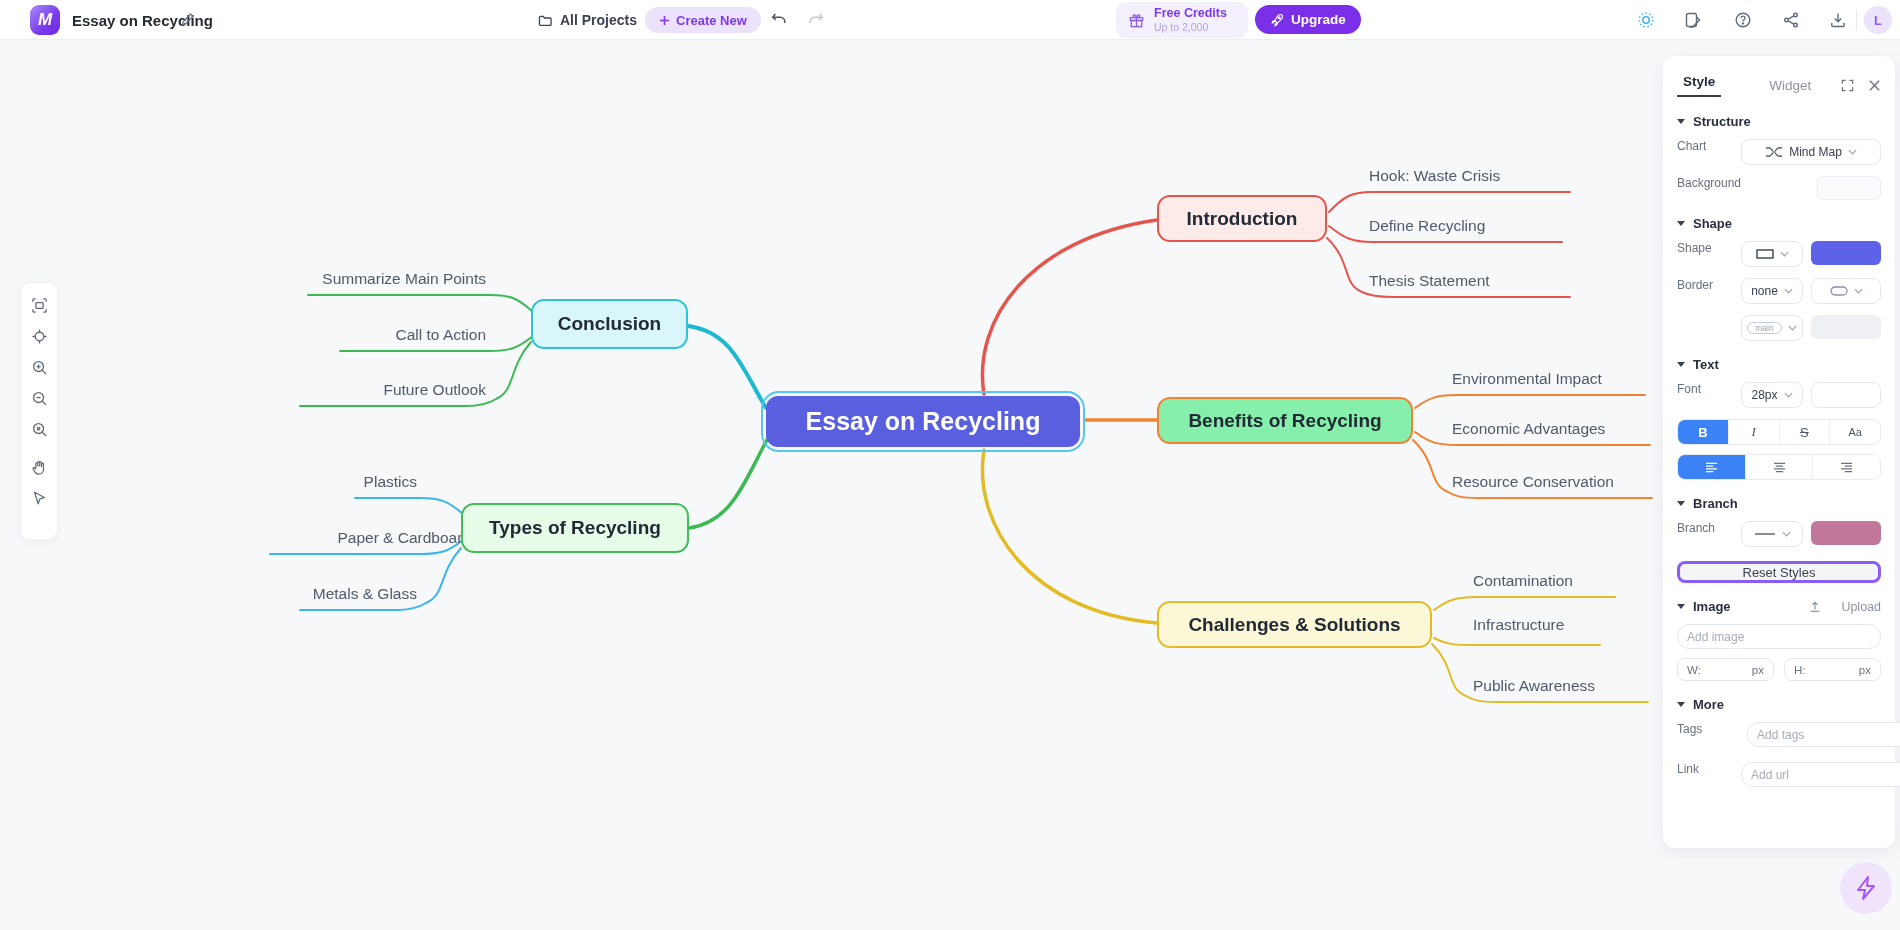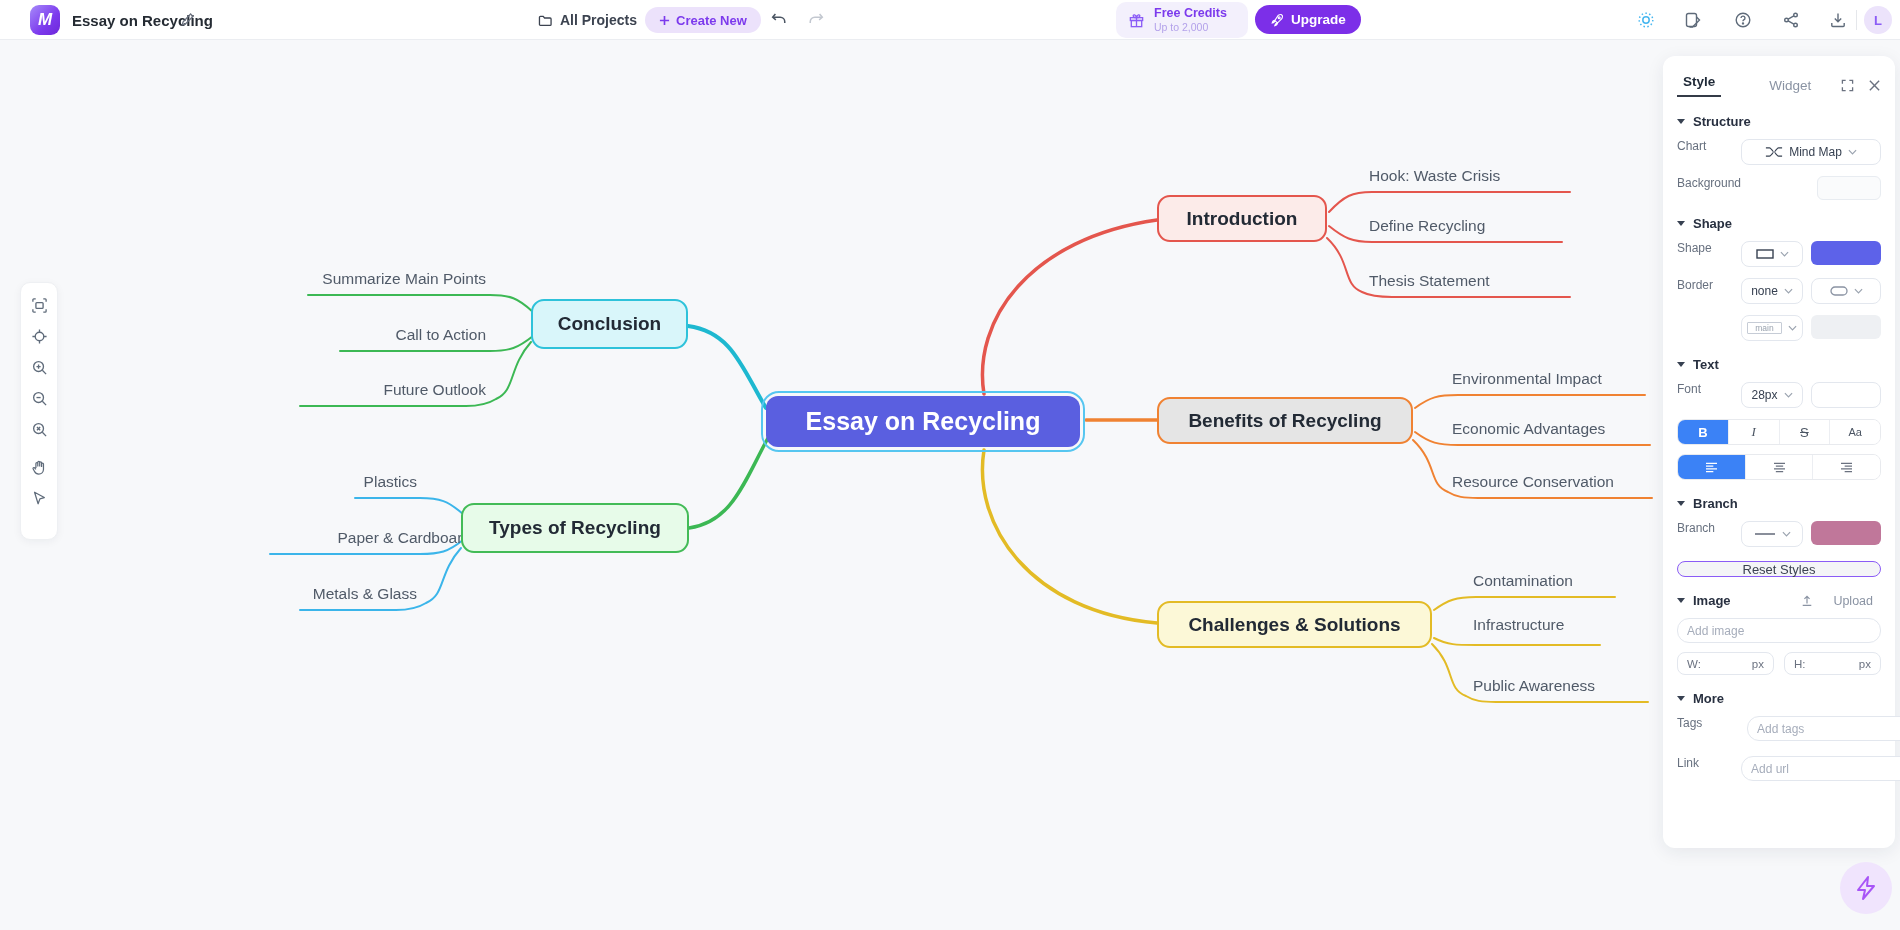--- a/index.html
+++ b/index.html
@@ -60,37 +60,37 @@
   
   .panel { position:absolute; left:1663px; top:56px; width:232px; height:792px; background:#ffffff;
            border-radius:12px; box-shadow:0 4px 18px rgba(25,35,60,.08); z-index:25; font-size:12px; }
   .panel-inner { position:relative; padding:16px 14px 0 14px; }
   .tabs { display:flex; align-items:center; height:26px; }
   .tab { font-size:13.5px; color:#8a93a3; padding:0 6px; }
   .tab.active { color:#1f2937; font-weight:700; border-bottom:2px solid #343b47; padding-bottom:6px; }
   .tab + .tab { margin-left:42px; }
   .tabs .spacer { flex:1; }
   .tabs .ticon { color:#6b7280; margin-left:14px; }
-  .sec-h { display:flex; align-items:center; gap:8px; font-size:13px; font-weight:700; color:#283040; margin:16px 8px 10px 0; }
+  .sec-h { display:flex; align-items:center; gap:8px; font-size:13px; font-weight:700; color:#283040; margin:16px 0 10px 0; }
   .tri { width:0; height:0; border-left:4px solid transparent; border-right:4px solid transparent; border-top:5px solid #374151; }
   .row { display:flex; align-items:flex-start; margin-bottom:11px; }
   .lbl { width:64px; font-size:12px; color:#67707f; flex:none; }
   .dd { height:26px; background:#fff; border:1px solid #e3e7ee; border-radius:8px;
         display:flex; align-items:center; justify-content:center; gap:6px; color:#374151; font-size:12px; }
   .dd .chev { color:#9aa3af; }
   .dd-wide { flex:1; }
   .dd-half { width:62px; margin-right:8px; }
   .swatch { flex:1; height:24px; border-radius:6px; border:1px solid #e8ecf1; }
   .ctrl-right { flex:1; height:26px; }
   .seg-row { display:flex; border:1px solid #e8eaee; border-radius:8px; overflow:hidden; margin-bottom:9px; }
   .seg { flex:1; height:24px; display:flex; align-items:center; justify-content:center;
          background:#fff; color:#4b5563; font-size:13px; border-right:1px solid #eceef2; }
   .seg:last-child { border-right:none; }
   .seg.active { background:#3b82f6; color:#fff; }
-  .reset-btn { height:16px; background:#f4f5f7; border:1px solid #8b5cf6; border-radius:8px;
+  .reset-btn { height:22px; background:#f4f5f7; border:3px solid #8b5cf6; border-radius:8px;
                display:flex; align-items:center; justify-content:center; font-size:13px; color:#3b4251; margin:14px 0 4px 0; }
   .upload { margin-left:auto; display:flex; align-items:center; gap:20px; font-weight:400; font-size:12.5px; color:#8a93a3; }
   .tinput { height:25px; border:1px solid #e3e7ee; border-radius:12px; width:100%; padding:0 9px;
             font-size:12px; color:#374151; font-family:"Liberation Sans",sans-serif; background:#fff; }
   .tinput::placeholder { color:#a6adbb; }
   .wh-row { display:flex; gap:10px; margin-bottom:4px; }
   .wh { flex:1; height:23px; border:1px solid #e3e7ee; border-radius:8px; display:flex; align-items:center;
         justify-content:space-between; padding:0 9px; color:#6b7280; font-size:11.5px; }
   .fab { position:absolute; left:1840px; top:862px; width:52px; height:52px; border-radius:50%;
          background:#f0e4fd; display:flex; align-items:center; justify-content:center; z-index:25; }
@@ -276,21 +276,21 @@
     <path d="M 463 540 C 448 552 440 554 420 554 L 270 554" stroke="#3bb5ea" stroke-width="2"></path>
     <path d="M 461 548 C 438 574 446 594 426 603 C 418 608 410 610 396 610 L 300 610" stroke="#3bb5ea" stroke-width="2"></path>
   </g>
 </svg>
 
 <div class="center-wrap">
   <div class="center-node">Essay on Recycling</div>
 </div>
 
 <div class="node" style="left:1157px; top:195px; width:170px; height:47px; background:#fcebe9; border-color:#e4564d;">Introduction</div>
-<div class="node" style="left:1157px; top:397px; width:256px; height:47px; background:#e5e5e5; border-color:#f08232;">Benefits of Recycling</div>
+<div class="node" style="left:1157px; top:397px; width:256px; height:47px; background:#86efac; border-color:#f08232;">Benefits of Recycling</div>
 <div class="node" style="left:1157px; top:601px; width:275px; height:47px; background:#fcf8d7; border-color:#e3bb25;">Challenges &amp; Solutions</div>
 <div class="node" style="left:531px; top:299px; width:157px; height:50px; background:#d9f6fa; border-color:#2ec2da;">Conclusion</div>
 <div class="node" style="left:461px; top:503px; width:228px; height:50px; background:#e7fbe9; border-color:#43bb57;">Types of Recycling</div>
 
 <div class="child-label" style="left:1369px; top:166px;">Hook: Waste Crisis</div>
 <div class="child-label" style="left:1369px; top:216px;">Define Recycling</div>
 <div class="child-label" style="left:1369px; top:271px;">Thesis Statement</div>
 <div class="child-label" style="left:1452px; top:369px;">Environmental Impact</div>
 <div class="child-label" style="left:1452px; top:419px;">Economic Advantages</div>
 <div class="child-label" style="left:1452px; top:472px;">Resource Conservation</div>
@@ -388,21 +388,21 @@
       <span class="chev">
             <svg width="9" height="6" viewBox="0 0 10 6" fill="none" stroke="currentColor" stroke-width="1.3">
               <path d="M1 1 L5 5 L9 1"></path>
             </svg>
           </span>
     </div>
   </div>
   <div class="row">
     <span class="lbl"></span>
     <div class="dd dd-half" style="color:#9aa3af;">
-      <span style="border:1px solid #c6ccd6; border-radius:1px; font-size:8.5px; padding:0 7px; color:#9aa3af;">main</span>
+      <span style="border:1px solid #c6ccd6; border-radius:6px; font-size:8.5px; padding:0 7px; color:#9aa3af;">main</span>
       <span class="chev">
             <svg width="9" height="6" viewBox="0 0 10 6" fill="none" stroke="currentColor" stroke-width="1.3">
               <path d="M1 1 L5 5 L9 1"></path>
             </svg>
           </span>
     </div>
     <div class="swatch" style="background:#eef0f3; border:none;"></div>
   </div>
 
   <div class="sec-h">

